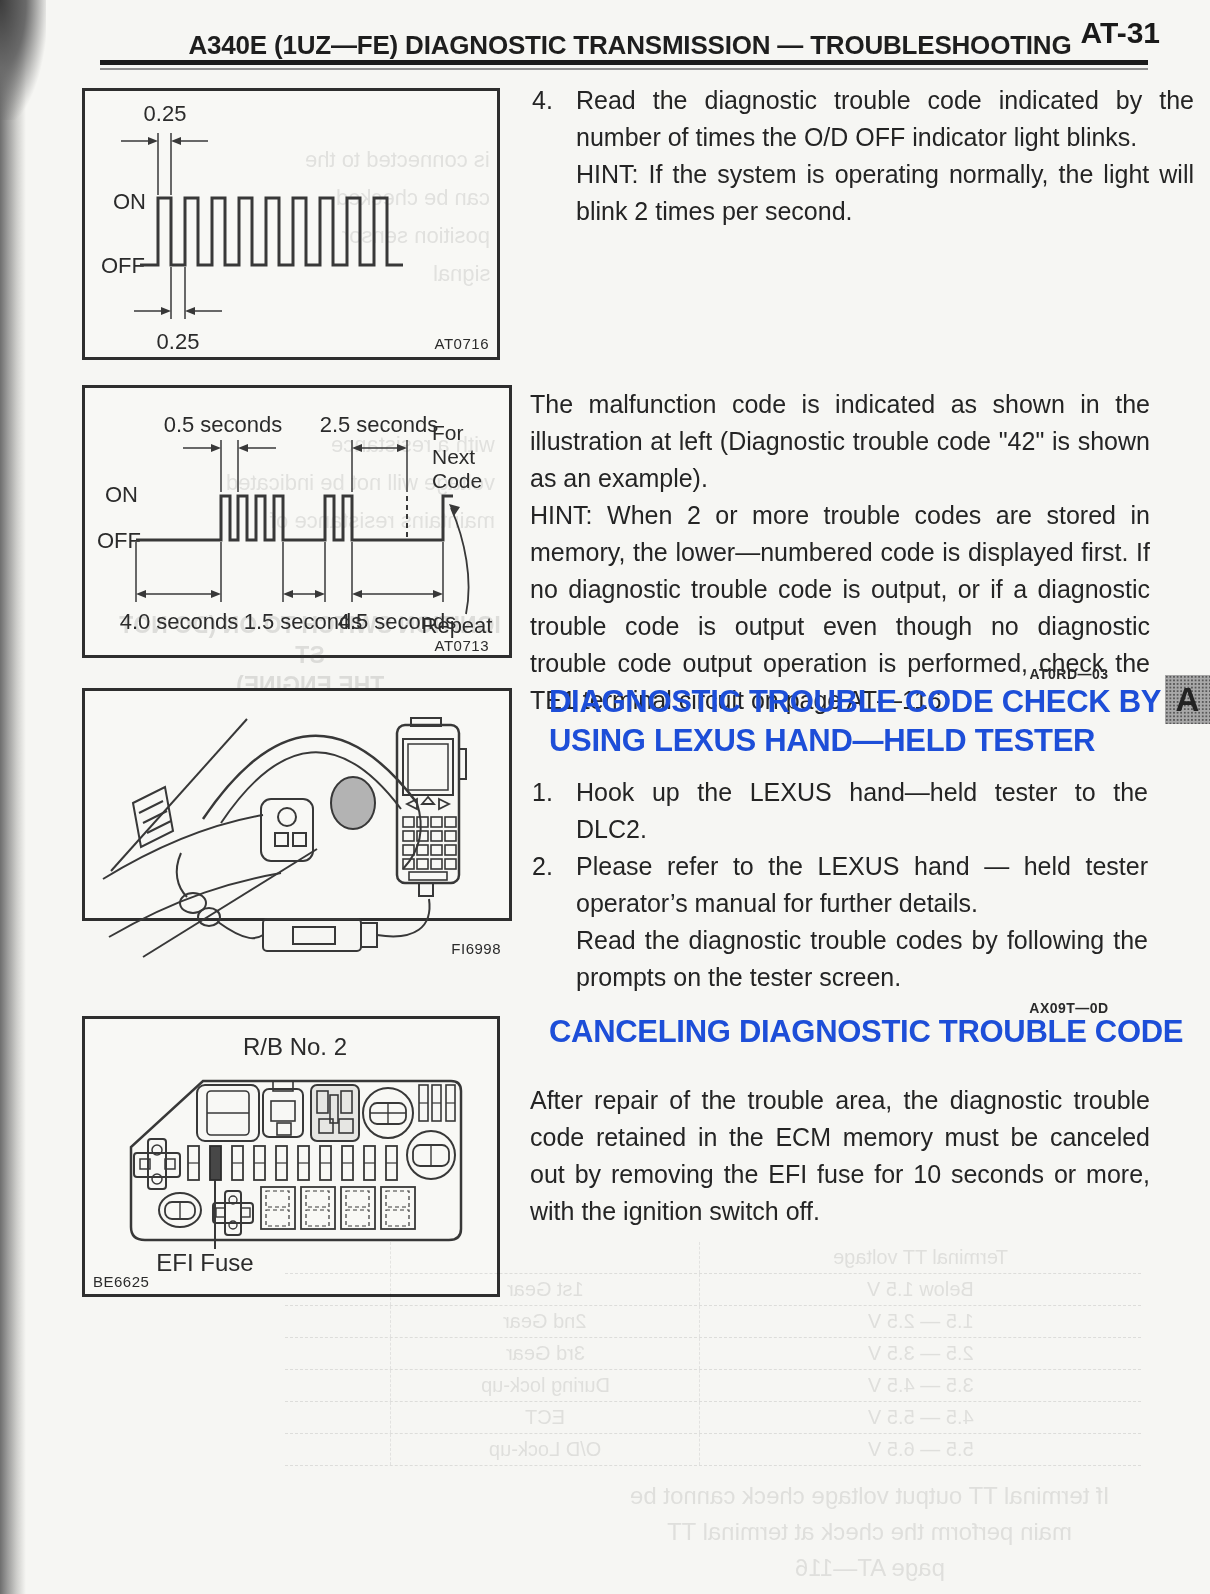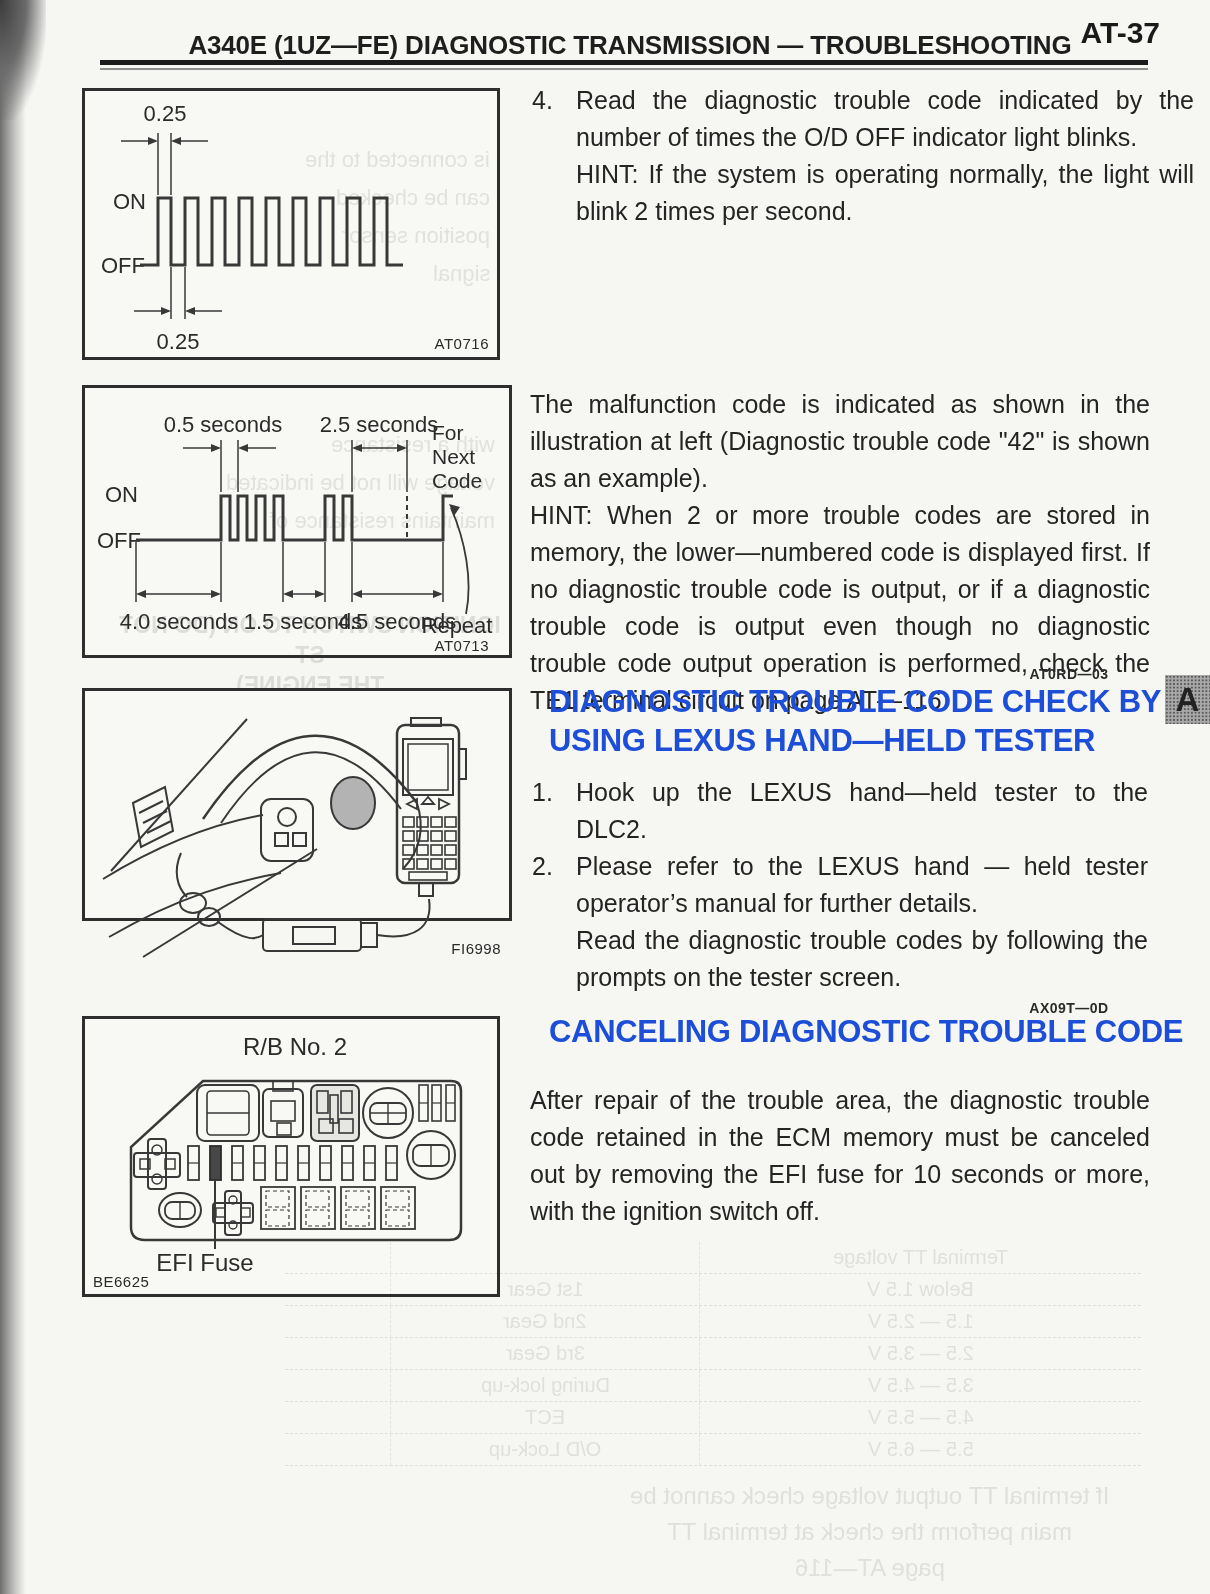--- a/index.html
+++ b/index.html
@@ -52,21 +52,21 @@
   .ghost-lines div{font-size:24px;line-height:36px;}
   .fig-ghost{position:absolute;font-size:22px;line-height:38px;}
 </style>
 </head>
 <body>
 
 <div class="abs edge-left"></div>
 <div class="abs corner-tl"></div>
 
 <div class="abs page-title">A340E (1UZ—FE) DIAGNOSTIC TRANSMISSION — TROUBLESHOOTING</div>
-<div class="abs page-num">AT-37</div>
+<div class="abs page-num">AT-31</div>
 <div class="abs rule-thick"></div>
 <div class="abs rule-thin"></div>
 
 <div class="abs figure" style="left:82px;top:88px;width:418px;height:272px;">
   <div class="fig-ghost ghost" style="left:150px;top:50px;width:255px;text-align:right;">
     <div><span class="ghost-text">is connected to the</span></div>
     <div><span class="ghost-text">can be checked</span></div>
     <div><span class="ghost-text">position sensor</span></div>
     <div><span class="ghost-text">signal</span></div>
   </div>

